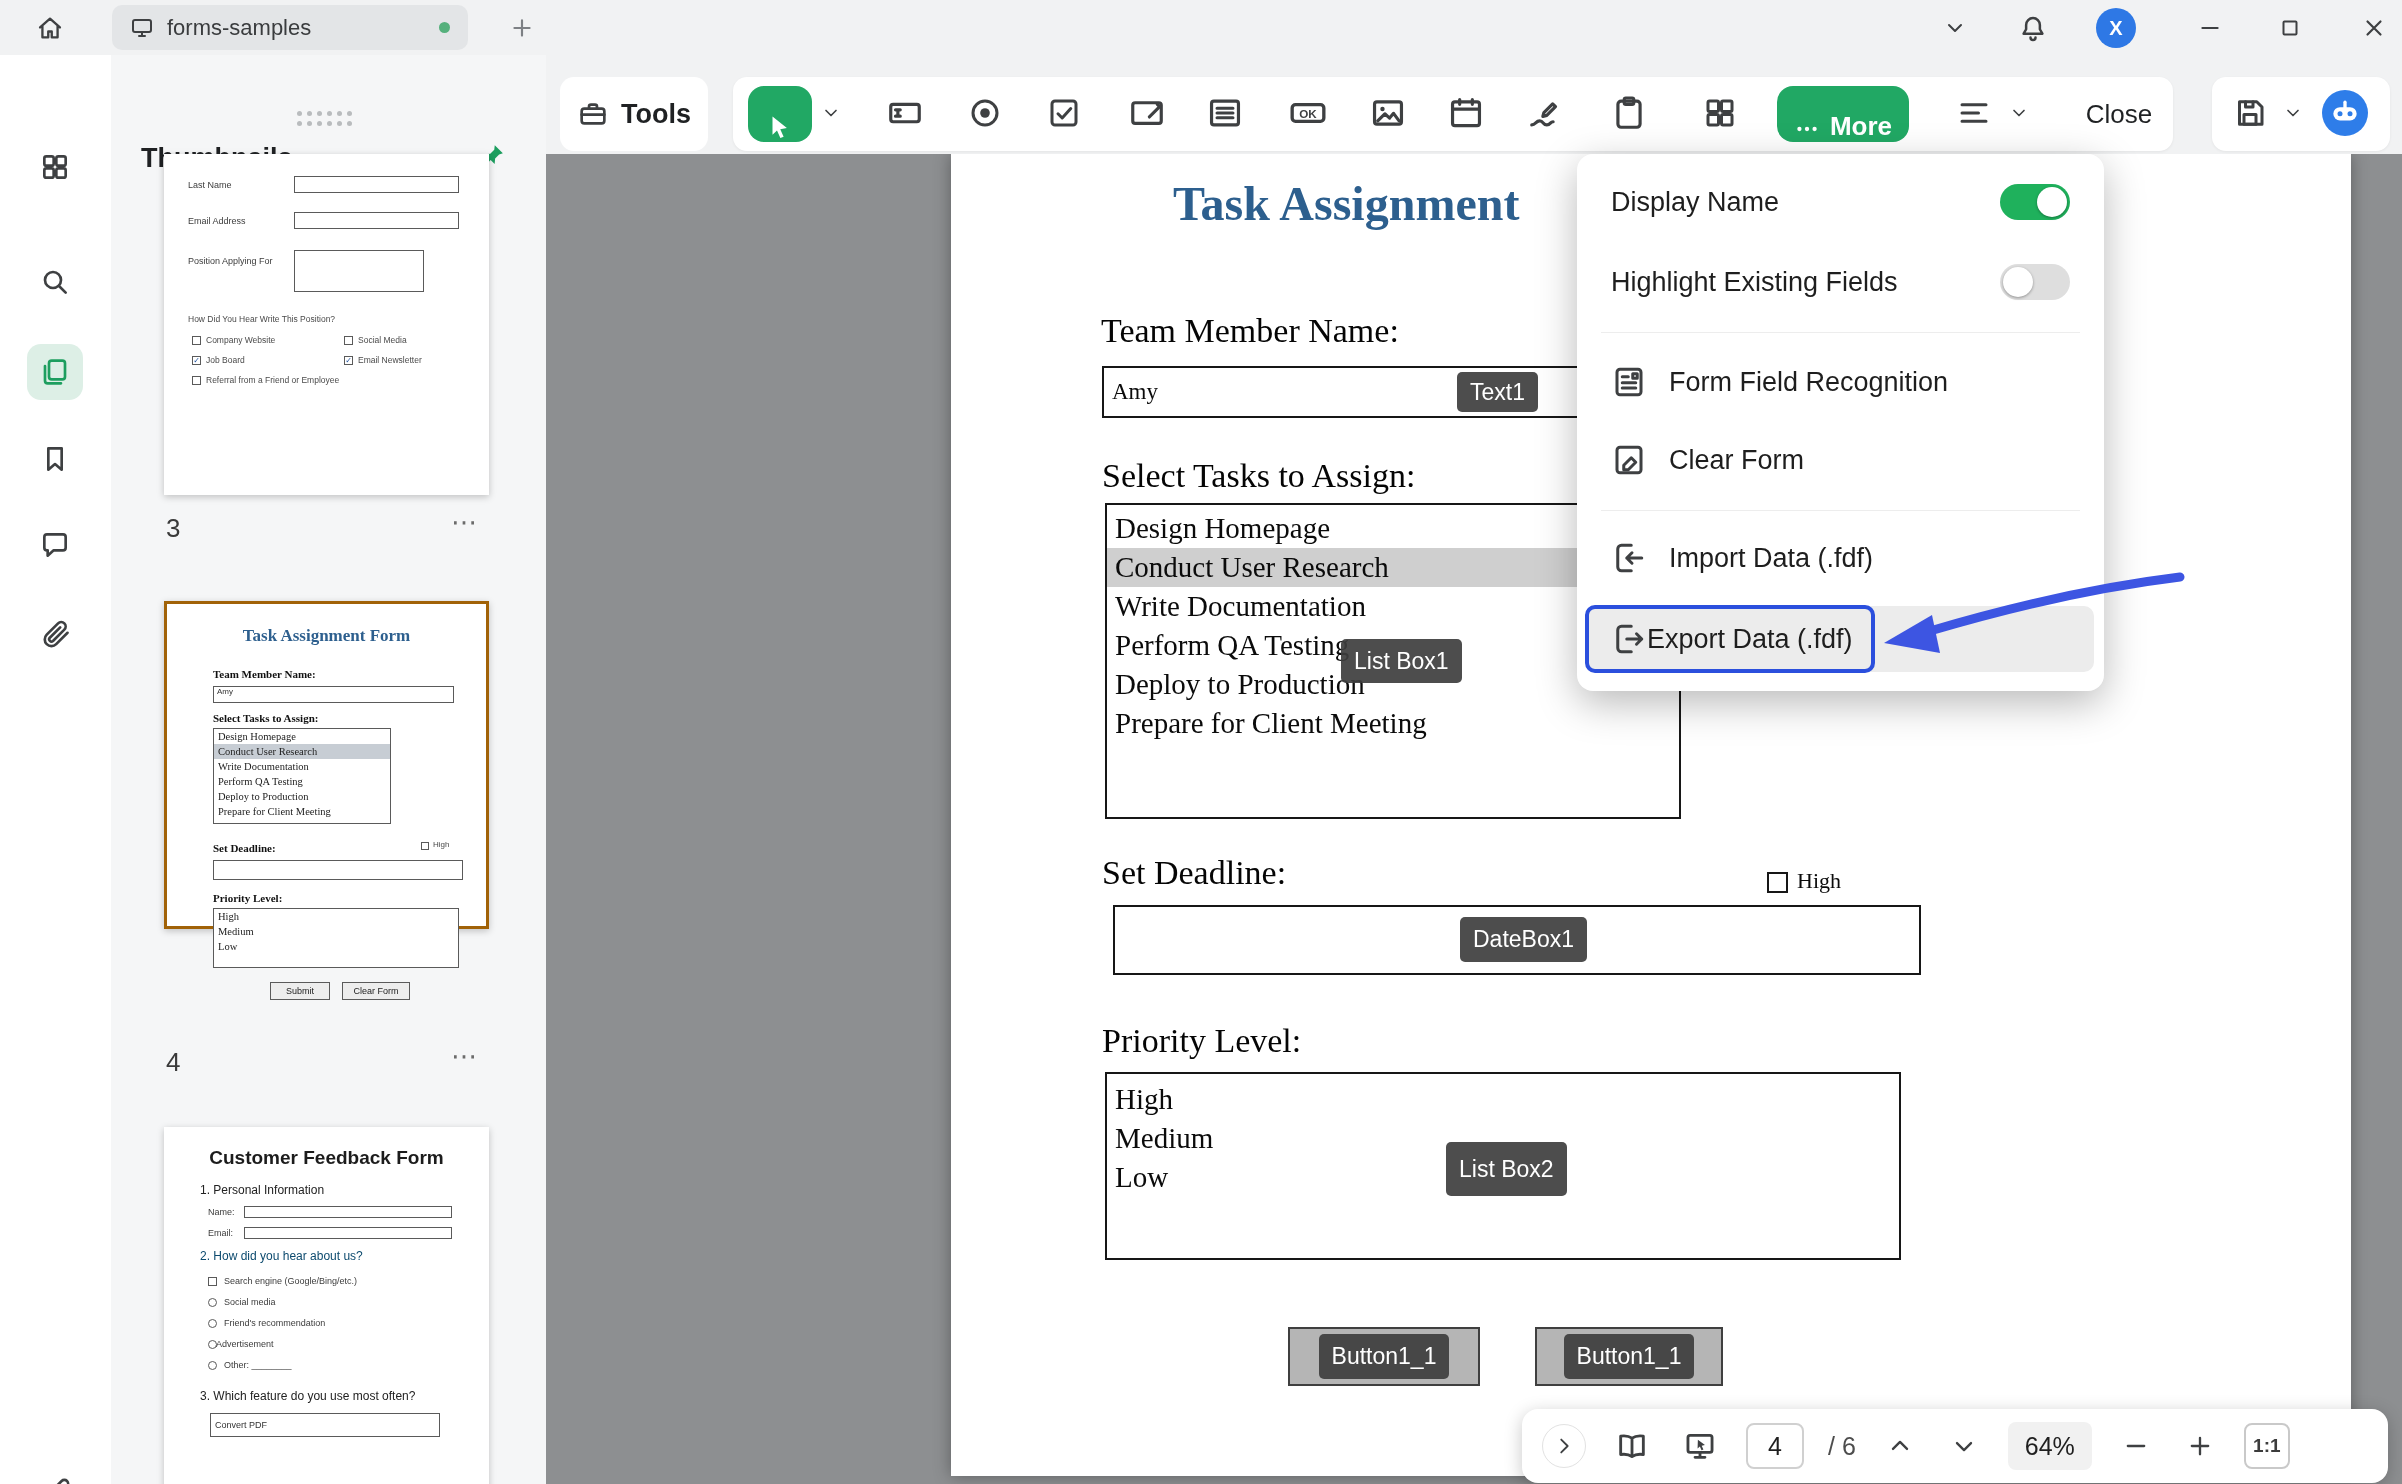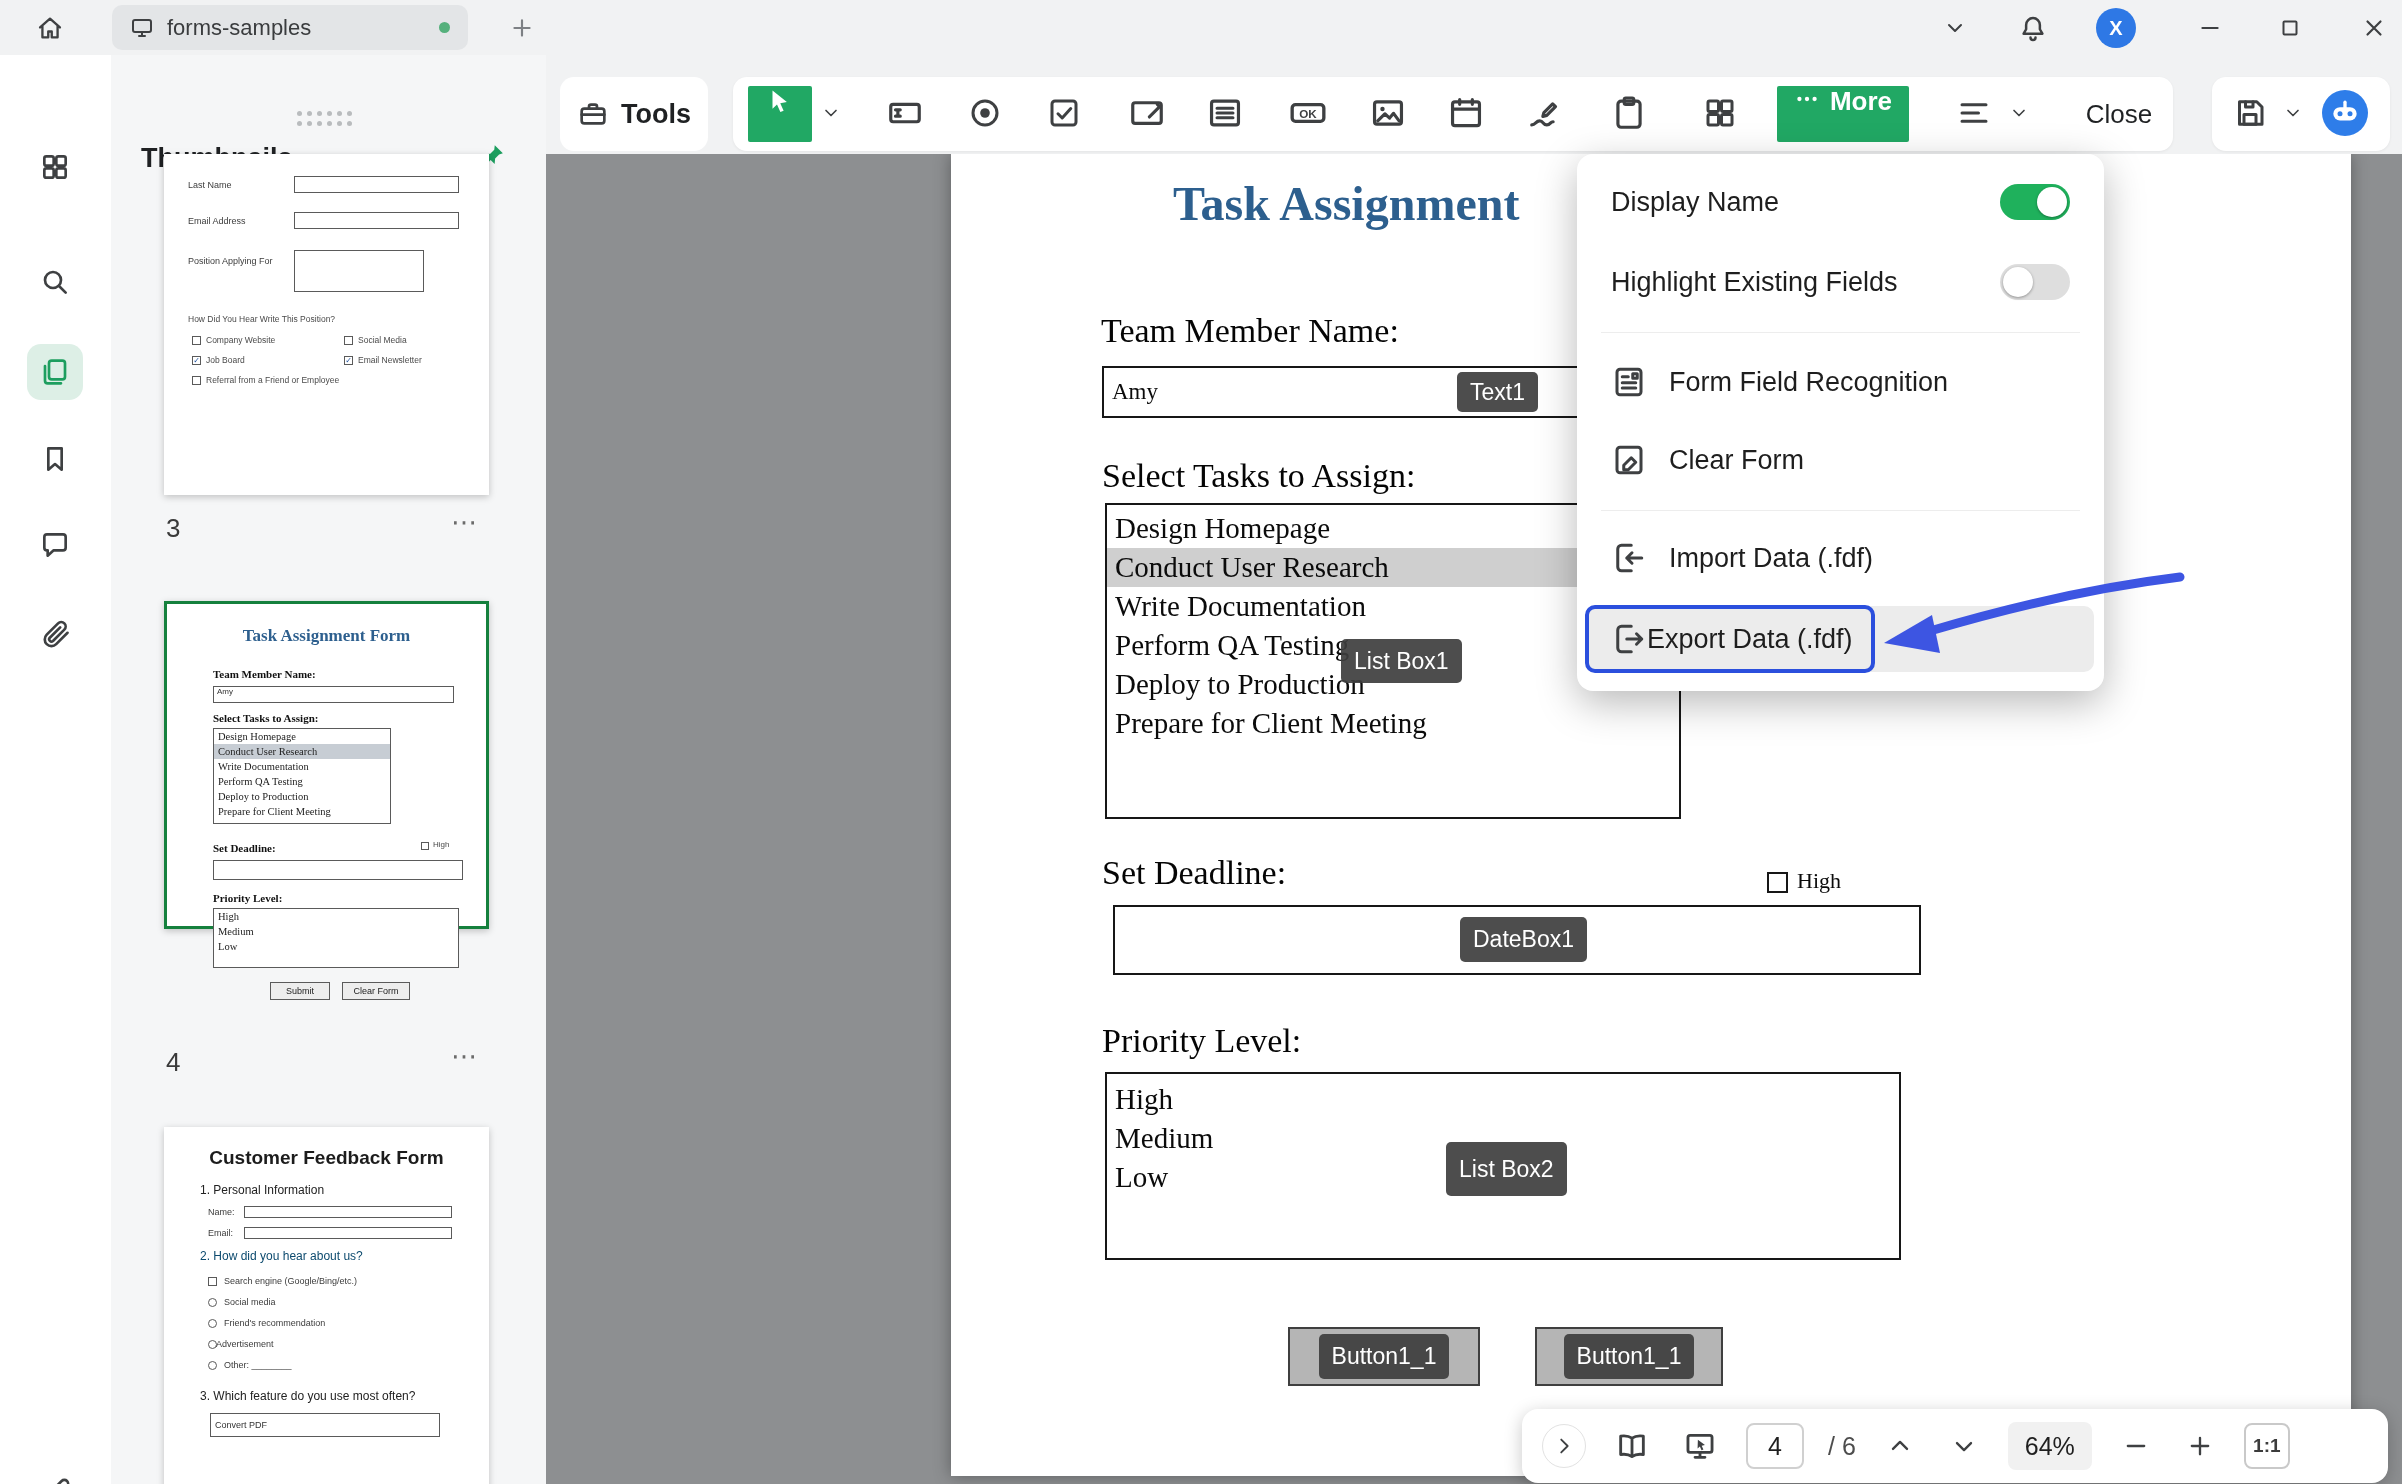--- a/index.html
+++ b/index.html
@@ -33,21 +33,21 @@
   .mbox{border:1px solid #5a5a5a;background:#fff}
   .mcheck{border:1px solid #5a5a5a;background:#fff;width:9px;height:9px;font-size:8px;line-height:8px;text-align:center;color:#1c4f9c}
   .mradio{border:1px solid #5a5a5a;background:#fff;width:9px;height:9px;border-radius:50%}
   .mlabel{font-family:"Liberation Serif",serif;font-weight:700;font-size:11px;color:#111}
   .mitem{font-size:10.5px;color:#222;padding-left:4px;line-height:15px;font-family:"Liberation Serif",serif}
   
   .topstrip{position:absolute;left:546px;top:55px;width:1856px;height:99px;background:#f1f2f3}
   .pill{position:absolute;top:77px;height:74px;background:#fff;border-radius:14px;box-shadow:0 1px 3px rgba(0,0,0,.06)}
   .tools-btn{position:absolute;left:560px;top:77px;width:148px;height:74px;background:#fff;border-radius:14px;display:flex;align-items:center;justify-content:center;gap:12px;cursor:pointer}
   .tools-label{font-size:27px;font-weight:600;color:#1f2123}
-  .greenbtn{position:absolute;top:86px;height:56px;background:#21a864;border-radius:2px;display:flex;align-items:flex-start;justify-content:center;cursor:pointer}
+  .greenbtn{position:absolute;top:86px;height:56px;background:#21a864;border-radius:16px;display:flex;align-items:flex-end;justify-content:center;cursor:pointer}
   .tbn{position:absolute;top:85px;width:56px;height:56px;display:flex;align-items:center;justify-content:center;border-radius:8px;cursor:pointer}
   .close-btn{position:absolute;left:2068px;top:86px;width:102px;height:56px;display:flex;align-items:center;justify-content:center;font-size:26px;font-weight:500;color:#1f2123;cursor:pointer;border-radius:10px}
   .more-label{color:#fff;font-size:26px;font-weight:600;margin-left:10px}
   .ai-circle{position:absolute;left:2322px;top:90px;width:46px;height:46px;border-radius:50%;background:#2e7de9;display:flex;align-items:center;justify-content:center;cursor:pointer}
   
   .canvas{position:absolute;left:546px;top:154px;width:1856px;height:1330px;background:#8d8f91;overflow:hidden}
   .page{position:absolute;left:405px;top:0;width:1400px;height:1322px;background:#fff;box-shadow:0 0 16px rgba(0,0,0,.35)}
   .ds{font-family:"Liberation Serif",serif;color:#0b0b0b}
   .doc-title{position:absolute;left:222px;top:22px;font-size:48px;font-weight:700;color:#2d5f8e;font-family:"Liberation Serif",serif}
   .doc-label{position:absolute;font-size:34px;font-family:"Liberation Serif",serif;color:#050505}
@@ -205,21 +205,21 @@
     <div class="mcheck abs" style="left:28px;top:202px">✓</div>
     <span class="m8 abs" style="left:42px;top:201px">Job Board</span>
     <div class="mcheck abs" style="left:180px;top:202px">✓</div>
     <span class="m8 abs" style="left:194px;top:201px">Email Newsletter</span>
     <div class="mcheck abs" style="left:28px;top:222px"></div>
     <span class="m8 abs" style="left:42px;top:221px">Referral from a Friend or Employee</span>
   </div>
   <span class="tnum" style="left:55px;top:458px">3</span>
   <span class="tdots" style="left:340px;top:452px">⋯</span>
 
-  <div class="tcard" style="top:546px;height:328px;border:3px solid #15803d">
+  <div class="tcard" style="top:546px;height:328px;border:3px solid #a16207">
     <div class="abs" style="left:0;top:22px;width:100%;text-align:center;font-size:17px;font-weight:700;color:#2d5f8e;font-family:'Liberation Serif',serif">Task Assignment Form</div>
     <span class="mlabel abs" style="left:46px;top:64px">Team Member Name:</span>
     <div class="mbox abs" style="left:46px;top:82px;width:241px;height:17px;font-size:8px;padding-left:3px;color:#333">Amy</div>
     <span class="mlabel abs" style="left:46px;top:108px">Select Tasks to Assign:</span>
     <div class="mbox abs" style="left:46px;top:124px;width:178px;height:96px;overflow:hidden">
       <div class="mitem">Design Homepage</div>
       <div class="mitem" style="background:#c7cdd4">Conduct User Research</div>
       <div class="mitem">Write Documentation</div>
       <div class="mitem">Perform QA Testing</div>
       <div class="mitem">Deploy to Production</div>

